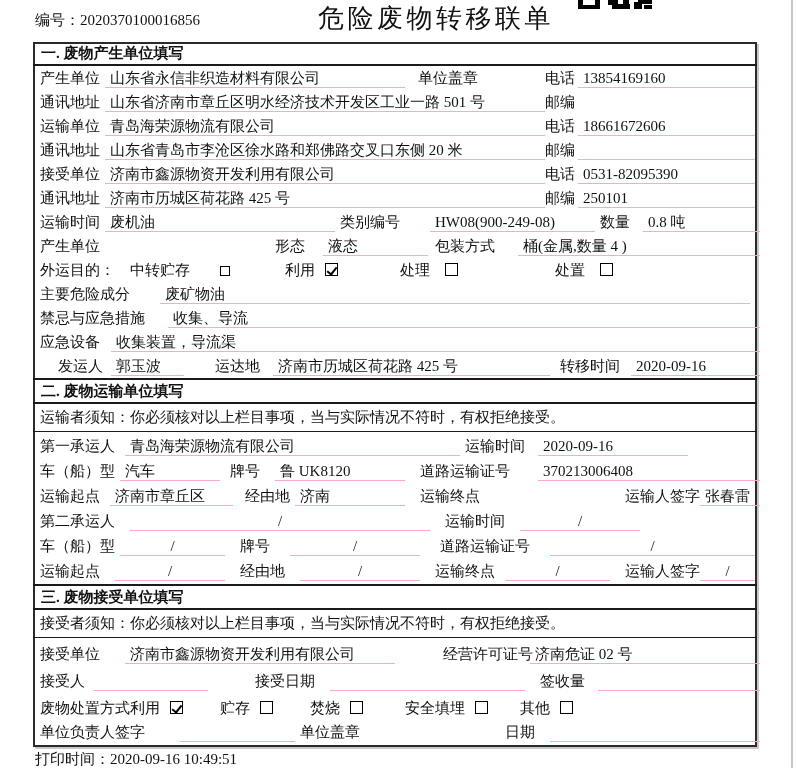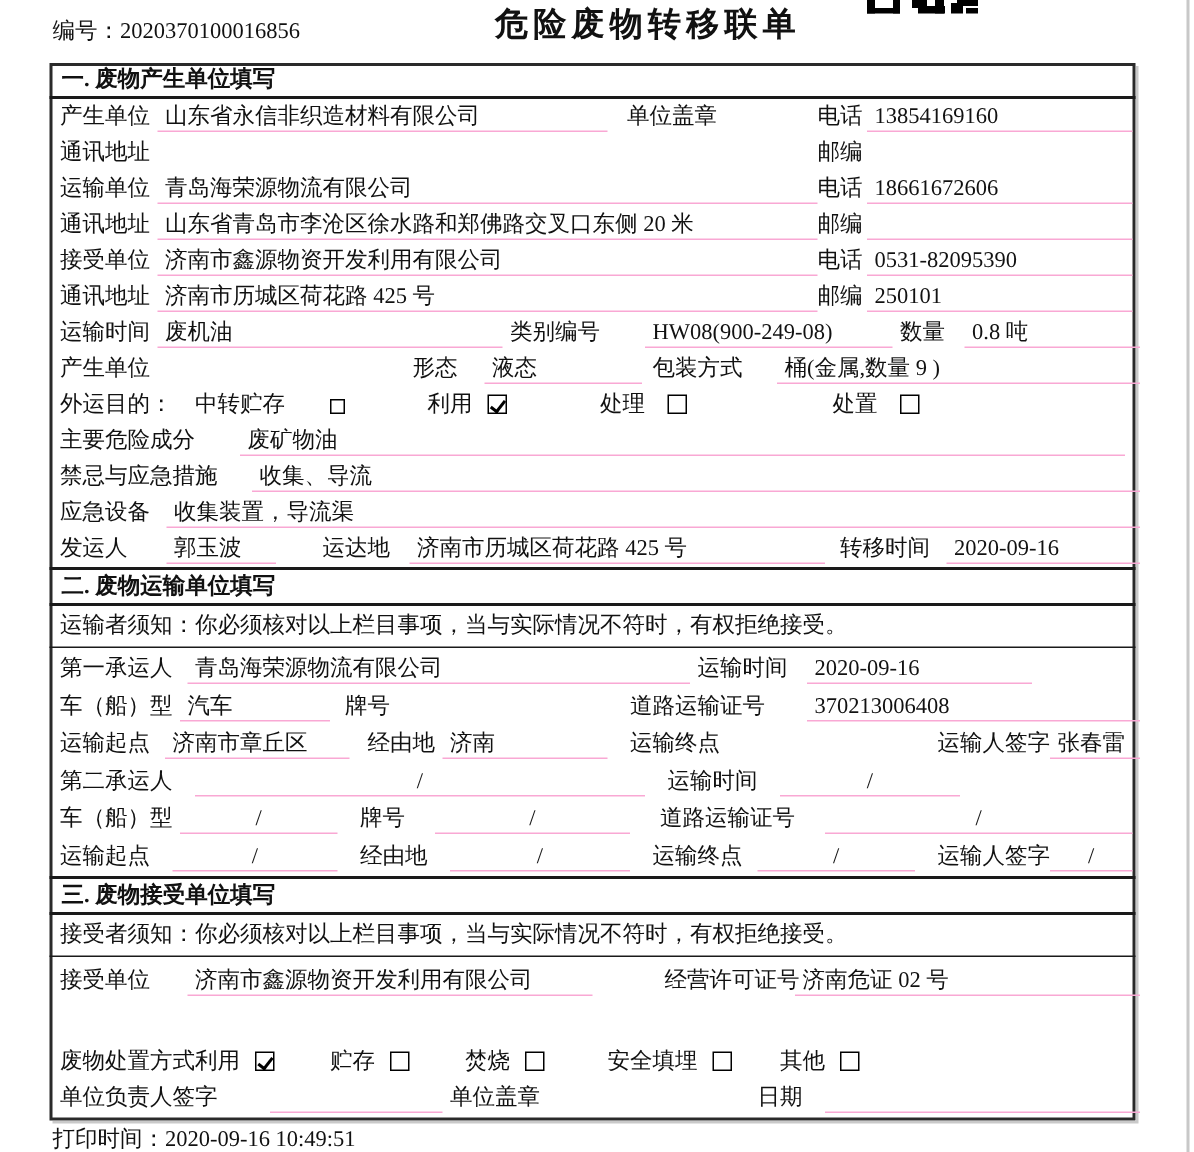--- a/index.html
+++ b/index.html
@@ -1,20 +1,20 @@
 <!DOCTYPE html>
 <html><head>
 <meta charset="utf-8">
 <style>
   html,body{margin:0;padding:0;}
   body{width:796px;height:768px;background:#fff;position:relative;overflow:hidden;
        font-family:"Liberation Serif","DejaVu Serif",serif;color:#111;}
   .page{position:absolute;left:0;top:0;width:796px;height:768px;}
   .hdr-no{position:absolute;left:35px;top:11px;font-size:15px;white-space:nowrap;}
-  .title{position:absolute;left:330px;top:1px;font-size:22px;font-weight:bold;letter-spacing:3.5px;white-space:nowrap;}
+  .title{position:absolute;left:318px;top:1px;font-size:26px;font-weight:normal;letter-spacing:3.5px;white-space:nowrap;}
   .qr{position:absolute;left:578px;top:0;}
   .formbox{position:absolute;left:33px;top:42px;width:724px;height:705px;
            border:2px solid #2a2a2a;box-sizing:border-box;box-shadow:2px 2px 0 #c9c9c9;}
   .sech{position:absolute;left:33px;width:724px;height:24px;line-height:22px;font-weight:bold;
         font-size:15px;padding-left:8px;box-sizing:border-box;border-bottom:2px solid #1a1a1a;white-space:nowrap;}
   .sech.mid{height:26px;border-top:2px solid #1a1a1a;}
   .notice{position:absolute;left:33px;width:724px;height:28px;line-height:27px;font-size:15px;
           padding-left:7px;box-sizing:border-box;border-bottom:1px solid #1a1a1a;white-space:nowrap;}
   .row{position:absolute;left:33px;width:724px;height:24px;font-size:15px;}
   .lb{position:absolute;top:0;line-height:24px;white-space:nowrap;}
@@ -59,20 +59,21 @@
   <div class="row" style="top:66px">
     <span class="lb" style="left:7px">产生单位</span>
     <span class="u" style="left:72px;width:295px">山东省永信非织造材料有限公司</span>
     <span class="lb" style="left:385px">单位盖章</span>
     <span class="lb" style="left:512px">电话</span>
     <span class="u" style="left:545px;width:172px">13854169160</span>
   </div>
 
   <div class="row" style="top:90px">
     <span class="lb" style="left:7px">通讯地址</span>
+    <span class="u" style="left:72px;width:435px">山东省济南市章丘区明水经济技术开发区工业一路 501 号</span>
     <span class="lb" style="left:512px">邮编</span>
   </div>
 
   <div class="row" style="top:114px">
     <span class="lb" style="left:7px">运输单位</span>
     <span class="u" style="left:72px;width:435px">青岛海荣源物流有限公司</span>
     <span class="lb" style="left:512px">电话</span>
     <span class="u" style="left:545px;width:172px">18661672606</span>
   </div>
 
@@ -104,21 +105,21 @@
     <span class="u" style="left:397px;width:160px">HW08(900-249-08)</span>
     <span class="lb" style="left:567px">数量</span>
     <span class="u" style="left:610px;width:112px">0.8 吨</span>
   </div>
 
   <div class="row" style="top:234px">
     <span class="lb" style="left:7px">产生单位</span>
     <span class="lb" style="left:242px">形态</span>
     <span class="u" style="left:290px;width:100px">液态</span>
     <span class="lb" style="left:402px">包装方式</span>
-    <span class="u" style="left:485px;width:237px">桶(金属,数量 9 )</span>
+    <span class="u" style="left:485px;width:237px">桶(金属,数量 4 )</span>
   </div>
 
   <div class="row" style="top:258px">
     <span class="lb" style="left:7px">外运目的：</span>
     <span class="lb" style="left:97px">中转贮存</span>
     <span class="cb sm" style="left:187px"></span>
     <span class="lb" style="left:252px">利用</span>
     <span class="cb checked" style="left:292px"></span>
     <span class="lb" style="left:367px">处理</span>
     <span class="cb" style="left:412px"></span>
@@ -135,21 +136,21 @@
     <span class="lb" style="left:7px">禁忌与应急措施</span>
     <span class="u" style="left:135px;width:587px">收集、导流</span>
   </div>
 
   <div class="row" style="top:330px">
     <span class="lb" style="left:7px">应急设备</span>
     <span class="u" style="left:78px;width:644px">收集装置，导流渠</span>
   </div>
 
   <div class="row" style="top:354px">
-    <span class="lb" style="left:7px">发运人</span>
+    <span class="lb" style="left:25px">发运人</span>
     <span class="u" style="left:78px;width:68px">郭玉波</span>
     <span class="lb" style="left:182px">运达地</span>
     <span class="u" style="left:240px;width:272px">济南市历城区荷花路 425 号</span>
     <span class="lb" style="left:527px">转移时间</span>
     <span class="u" style="left:598px;width:124px">2020-09-16</span>
   </div>
 
   <div class="sech mid" style="top:378px">二. 废物运输单位填写</div>
   <div class="notice" style="top:404px">运输者须知：你必须核对以上栏目事项，当与实际情况不符时，有权拒绝接受。</div>
 
@@ -157,20 +158,21 @@
     <span class="lb" style="left:7px">第一承运人</span>
     <span class="u" style="left:92px;width:330px">青岛海荣源物流有限公司</span>
     <span class="lb" style="left:432px">运输时间</span>
     <span class="u" style="left:505px;width:145px">2020-09-16</span>
   </div>
 
   <div class="row" style="top:459px">
     <span class="lb" style="left:7px">车（船）型</span>
     <span class="u" style="left:87px;width:95px">汽车</span>
     <span class="lb" style="left:197px">牌号</span>
+    <span class="u" style="left:242px;width:125px">鲁 UK8120</span>
     <span class="lb" style="left:387px">道路运输证号</span>
     <span class="u" style="left:505px;width:217px">370213006408</span>
   </div>
 
   <div class="row" style="top:484px">
     <span class="lb" style="left:7px">运输起点</span>
     <span class="u" style="left:77px;width:118px">济南市章丘区</span>
     <span class="lb" style="left:212px">经由地</span>
     <span class="u" style="left:262px;width:105px">济南</span>
     <span class="lb" style="left:387px">运输终点</span>
@@ -208,20 +210,28 @@
   <div class="sech mid" style="top:584px">三. 废物接受单位填写</div>
   <div class="notice" style="top:610px">接受者须知：你必须核对以上栏目事项，当与实际情况不符时，有权拒绝接受。</div>
 
   <div class="row" style="top:642px">
     <span class="lb" style="left:7px">接受单位</span>
     <span class="u" style="left:92px;width:265px">济南市鑫源物资开发利用有限公司</span>
     <span class="lb" style="left:410px">经营许可证号</span>
     <span class="u" style="left:497px;width:225px">济南危证 02 号</span>
   </div>
 
+  <div class="row" style="top:669px">
+    <span class="lb" style="left:7px">接受人</span>
+    <span class="u" style="left:60px;width:110px"></span>
+    <span class="lb" style="left:222px">接受日期</span>
+    <span class="u" style="left:297px;width:190px"></span>
+    <span class="lb" style="left:507px">签收量</span>
+    <span class="u" style="left:565px;width:157px"></span>
+  </div>
 
   <div class="row" style="top:696px">
     <span class="lb" style="left:7px">废物处置方式</span>
     <span class="lb" style="left:97px">利用</span>
     <span class="cb checked" style="left:137px"></span>
     <span class="lb" style="left:187px">贮存</span>
     <span class="cb" style="left:227px"></span>
     <span class="lb" style="left:277px">焚烧</span>
     <span class="cb" style="left:317px"></span>
     <span class="lb" style="left:372px">安全填埋</span>

